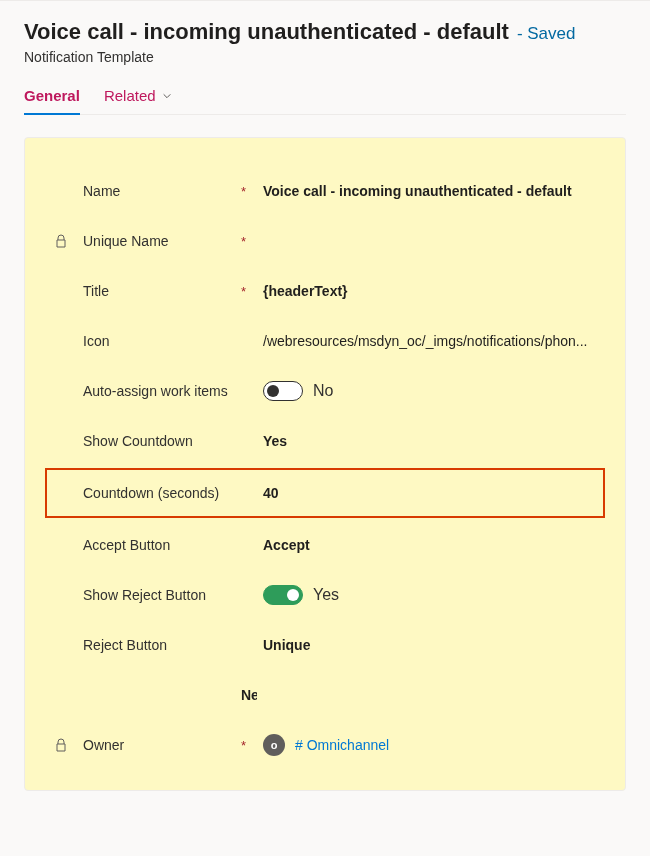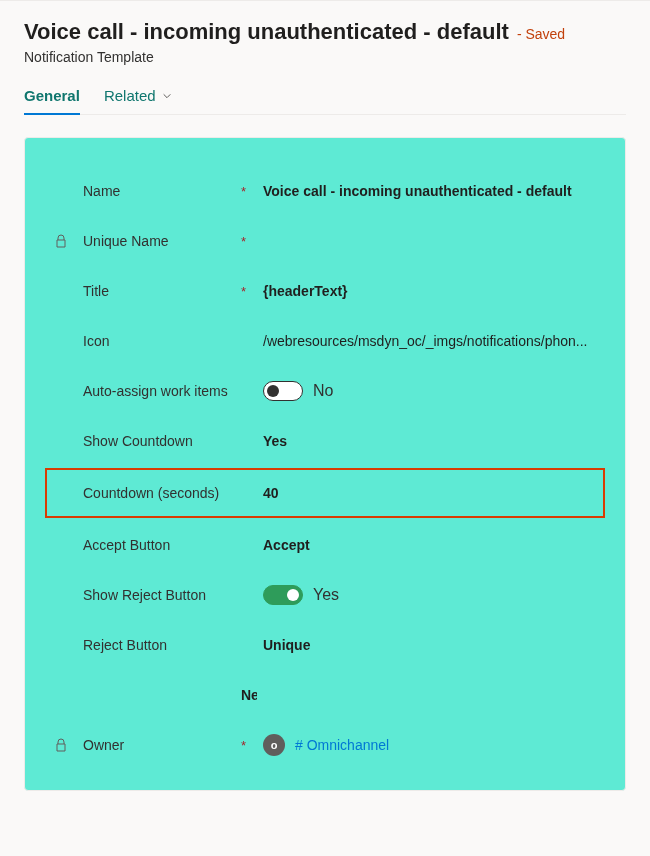--- a/index.html
+++ b/index.html
@@ -8,45 +8,45 @@
       background: #faf9f8;
       color: #323130;
       width: 650px;
       height: 856px;
       overflow: hidden;
     }
     .page { padding: 18px 24px 8px 24px; border-top: 1px solid #edebe9; }
     .header { margin-bottom: 8px; }
     .title-row { display: flex; align-items: baseline; gap: 8px; }
     .page-title { font-size: 22px; font-weight: 600; color: #201f1e; }
-    .saved-label { font-size: 14px; color: #c2410c; }
+    .saved-label { font-size: 17px; color: #0369a1; }
     .subtitle { font-size: 14px; color: #323130; margin-top: 4px; }
     .tabs { display: flex; gap: 24px; margin-top: 22px; border-bottom: 1px solid #edebe9; }
     .tab {
       padding: 0 0 10px 0;
       font-size: 15px;
-      color: #0f766e;
+      color: #be185d;
       cursor: pointer;
       position: relative;
       display: flex;
       align-items: center;
       gap: 6px;
     }
     .tab.active { font-weight: 600; }
     .tab.active::after {
       content: '';
       position: absolute;
       left: 0; right: 0;
       bottom: -1px;
       height: 2px;
       background: #0078d4;
     }
     .chev { width: 10px; height: 10px; }
     .form-card {
-      background: #5eead4;
+      background: #fef9c3;
       border: 1px solid #edebe9;
       border-radius: 4px;
       margin-top: 22px;
       padding: 28px 28px 20px 28px;
     }
     .form-row {
       display: grid;
       grid-template-columns: 24px 152px 16px 1fr;
       align-items: center;
       column-gap: 6px;

